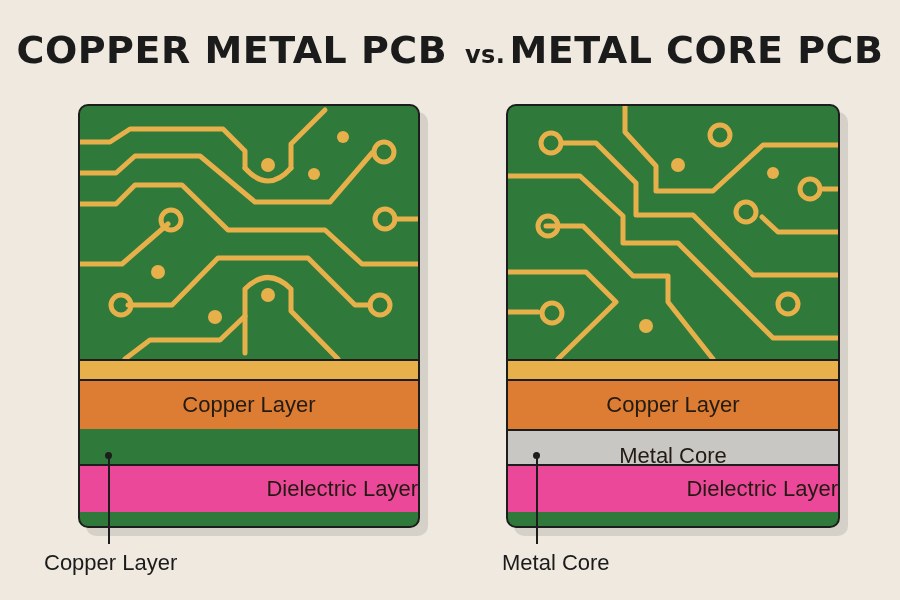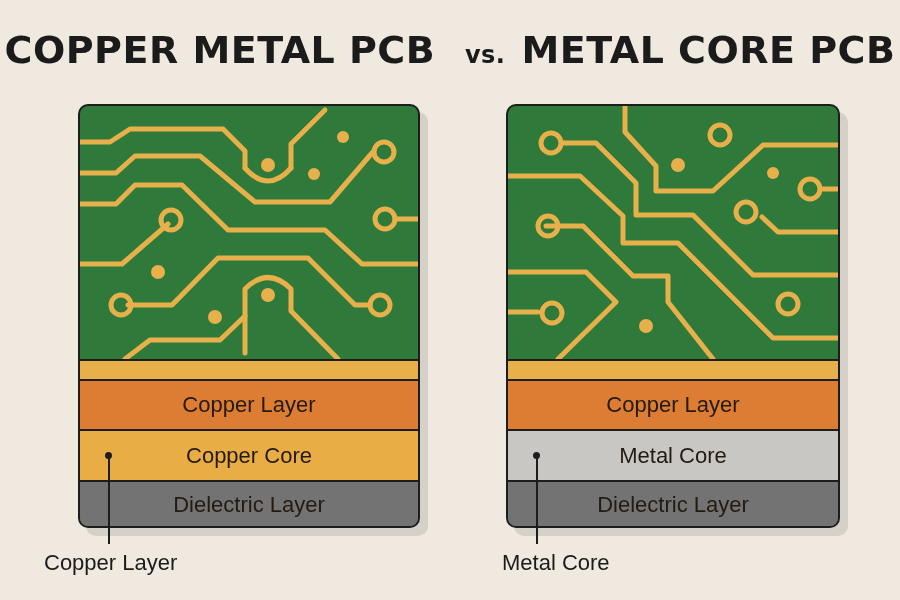--- a/index.html
+++ b/index.html
@@ -9,41 +9,41 @@
     font-family: "Liberation Sans", sans-serif;
     position: relative;
   }
   .title {
     position: absolute; left: 0; top: 28px; width: 900px;
     text-align: center; color: #1b1b1b;
     font-family: "DejaVu Sans", sans-serif;
     font-weight: bold; font-size: 38px; letter-spacing: 0.5px;
     white-space: nowrap;
   }
-  .title .vs { font-size: 24px; margin: 0 16px; }
+  .title .vs { font-size: 24px; margin: 0 4px; }
   .board {
     position: absolute; top: 104px; height: 420px;
     border: 2px solid #1d1d1d; border-radius: 10px;
     overflow: hidden; background: #2f7a3a;
     box-shadow: 8px 8px 0 rgba(0,0,0,0.10);
   }
   .board.left { left: 78px; width: 338px; }
   .board.right { left: 506px; width: 330px; }
   .board svg.traces { position: absolute; left: 0; top: 0; display: block; }
   .layer {
     position: absolute; left: 0; right: 0;
     border-top: 2px solid #1d1d1d;
     display: flex; align-items: center; justify-content: center;
     font-size: 22px; color: #231a12;
   }
   .l-gold { top: 253px; height: 18px; background: #e8b04a; }
   .l-copper { top: 273px; height: 48px; background: #dc7d33; }
   .l-core-cu { top: 323px; height: 49px; background: #e9ad45; }
   .l-core-metal { top: 323px; height: 49px; background: #c9c7c3; }
-  .l-diel { top: 374px; height: 46px; background: #737373; }
+  .l-diel { top: 358px; height: 46px; background: #ec4899; justify-content: flex-end; }
   .dot {
     position: absolute; width: 7px; height: 7px; border-radius: 50%;
     background: #1d1d1d;
   }
   .leader { position: absolute; width: 2px; background: #1d1d1d; }
   .callout {
     position: absolute; font-size: 22px; color: #1b1b1b; white-space: nowrap;
   }
 </style>
 </head>
@@ -78,23 +78,20 @@
       <circle cx="234" cy="68" r="6"></circle>
       <circle cx="263" cy="31" r="6"></circle>
       <circle cx="78" cy="166" r="7"></circle>
       <circle cx="188" cy="189" r="7"></circle>
       <circle cx="135" cy="211" r="7"></circle>
     </g>
   </svg>
   <div class="layer l-gold"></div>
   <div class="layer l-copper">
     <span>Copper Layer</span>
-  </div>
-  <div class="layer l-core-cu">
-    <span>Copper Core</span>
   </div>
   <div class="layer l-diel">
     <span>Dielectric Layer</span>
   </div>
 </div>
 <div class="dot" style="left:105px; top:452px;"></div>
 <div class="leader" style="left:108px; top:456px; height:88px;"></div>
 <div class="callout" style="left:44px; top:550px;">Copper Layer</div>
 
 <div class="board right">

